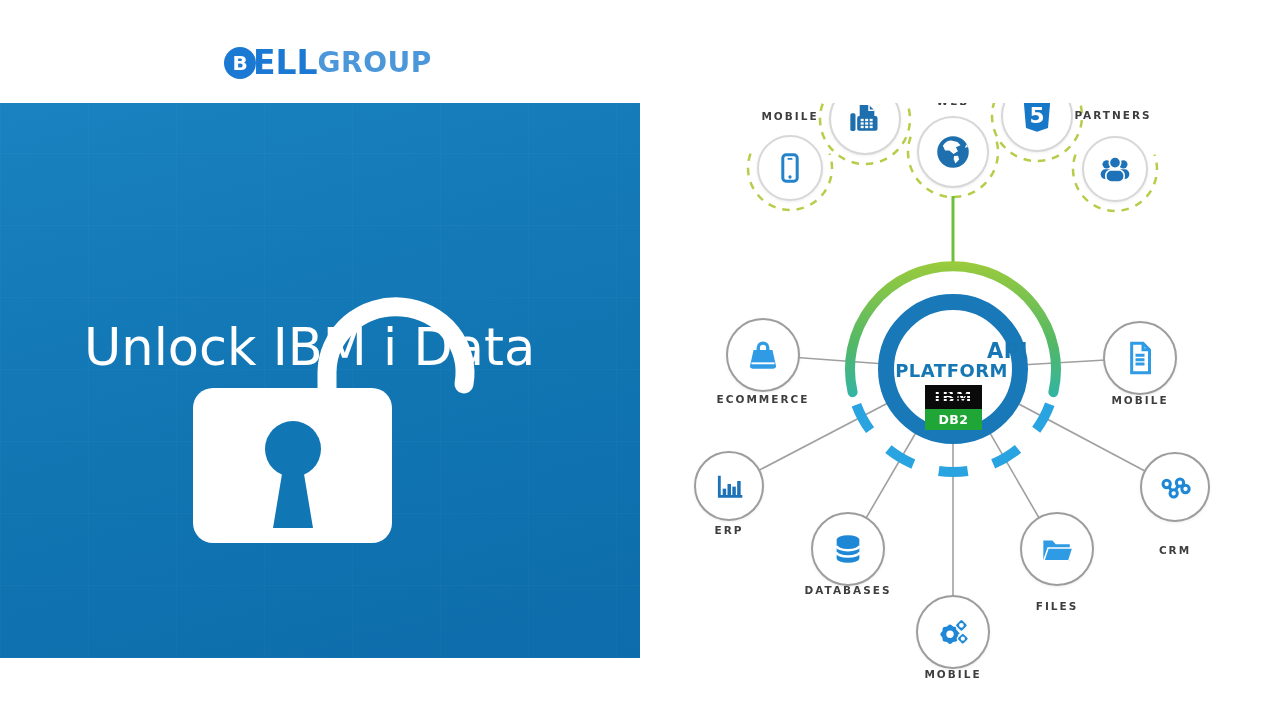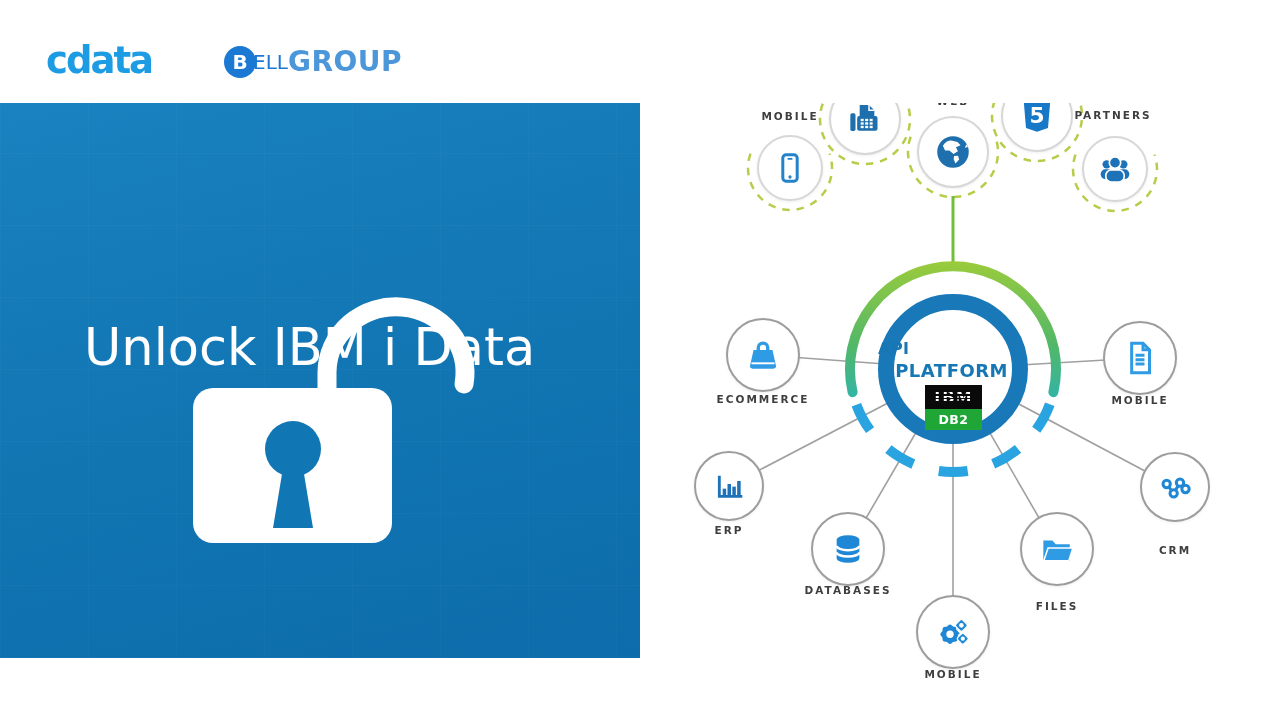--- a/index.html
+++ b/index.html
@@ -7,21 +7,21 @@
        font-family:"DejaVu Sans","Liberation Sans",sans-serif;}
 
   
   .header{position:absolute;left:0;top:0;width:1280px;height:103px;background:#fff;z-index:4;}
   .cdata-logo{position:absolute;left:46px;top:42px;font-size:37px;font-weight:800;
               letter-spacing:-2px;color:#1d9ce4;line-height:1;}
   .bell-logo{position:absolute;left:224px;top:46px;display:flex;align-items:center;line-height:1;}
   .bell-disc{width:32px;height:32px;border-radius:50%;background:#1b79d3;color:#fff;
              display:flex;align-items:center;justify-content:center;font-size:20px;font-weight:800;
              margin-right:-3px;}
-  .bell-ell{font-size:20px;font-weight:400;color:#1b79d3;}
+  .bell-ell{font-size:33px;font-weight:700;color:#1b79d3;}
   .bell-group{font-size:28px;font-weight:700;color:#4b97da;letter-spacing:.5px;}
 
   
   .hero{position:absolute;left:0;top:103px;width:640px;height:555px;z-index:3;
         background:linear-gradient(165deg,#1a82c0 0%,#1277b4 45%,#0d6cab 100%);overflow:hidden;}
   .hero:before{content:"";position:absolute;inset:0;opacity:.5;
     background:
       repeating-linear-gradient(90deg,rgba(255,255,255,.045) 0 1px,transparent 1px 88px),
       repeating-linear-gradient(0deg,rgba(255,255,255,.045) 0 1px,transparent 1px 72px);}
   .hero-title{position:absolute;left:84px;top:215px;font-size:51px;font-weight:400;
@@ -32,22 +32,22 @@
   .diagram-svg{position:absolute;left:0;top:0;z-index:1;}
   .node{position:absolute;border-radius:50%;background:#fff;box-sizing:border-box;
         display:flex;align-items:center;justify-content:center;z-index:3;
         box-shadow:0 1px 3px rgba(0,0,0,.07);}
   .node.top{border:2px solid #d7d7d7;}
   .node.sat{border:2px solid #9d9d9d;}
   .nlabel{position:absolute;width:150px;text-align:center;font-size:10.5px;font-weight:700;
           letter-spacing:2px;color:#3e3e3e;z-index:3;white-space:pre-line;line-height:12.5px;}
 
   
-  .hub-line1{position:absolute;left:878px;top:339px;width:150px;text-align:left;z-index:3;
-             font-size:16px;font-weight:800;color:#1777b5;letter-spacing:.5px;}
+  .hub-line1{position:absolute;left:878px;top:339px;width:150px;text-align:right;z-index:3;
+             font-size:21px;font-weight:800;color:#1777b5;letter-spacing:.5px;}
   .hub-line2{position:absolute;left:878px;top:360px;width:130px;text-align:right;z-index:3;
              font-size:18px;font-weight:800;color:#1777b5;letter-spacing:.5px;}
   .ibm-box{position:absolute;left:925px;top:385px;width:57px;height:24px;background:#0a0a0a;
            z-index:3;display:flex;align-items:center;justify-content:center;overflow:hidden;}
   .ibm-box span{font-family:"DejaVu Serif","Liberation Serif",serif;font-weight:700;
                 font-size:15px;color:#fff;letter-spacing:1px;position:relative;z-index:1;}
   .ibm-box:after{content:"";position:absolute;inset:0;z-index:2;
        background:repeating-linear-gradient(180deg,transparent 0 2px,#0a0a0a 2px 3.6px);}
   .db2-box{position:absolute;left:925px;top:409px;width:57px;height:21px;background:#1fa637;
            z-index:3;display:flex;align-items:center;justify-content:center;
@@ -87,21 +87,20 @@
 
   <g>
     <circle cx="953" cy="369" r="74" fill="#ffffff"></circle>
     <path d="M852.6 392.2 A103 103 0 1 1 1053.4 392.2" fill="none" stroke="url(#gradGreen)" stroke-width="10" stroke-linecap="round"></path>
     <path d="M1049.8 404.2 A103 103 0 0 1 856.2 404.2" fill="none" stroke="#29a4e0" stroke-width="10" stroke-dasharray="29 26.5"></path>
     <circle cx="953" cy="369" r="67" fill="none" stroke="#1878b8" stroke-width="16"></circle>
   </g>
 </svg>
 
 <div class="header">
-  <div class="cdata-logo">cdata</div>
   <div class="bell-logo">
     <span class="bell-disc">B</span>
     <span class="bell-ell">ELL</span>
     <span class="bell-group">GROUP</span>
   </div>
 </div>
 
 <div class="hero">
   <div class="hero-title">Unlock IBM i Data</div>
   <svg class="lock-svg" width="520" height="555" viewBox="20 103 520 555">

